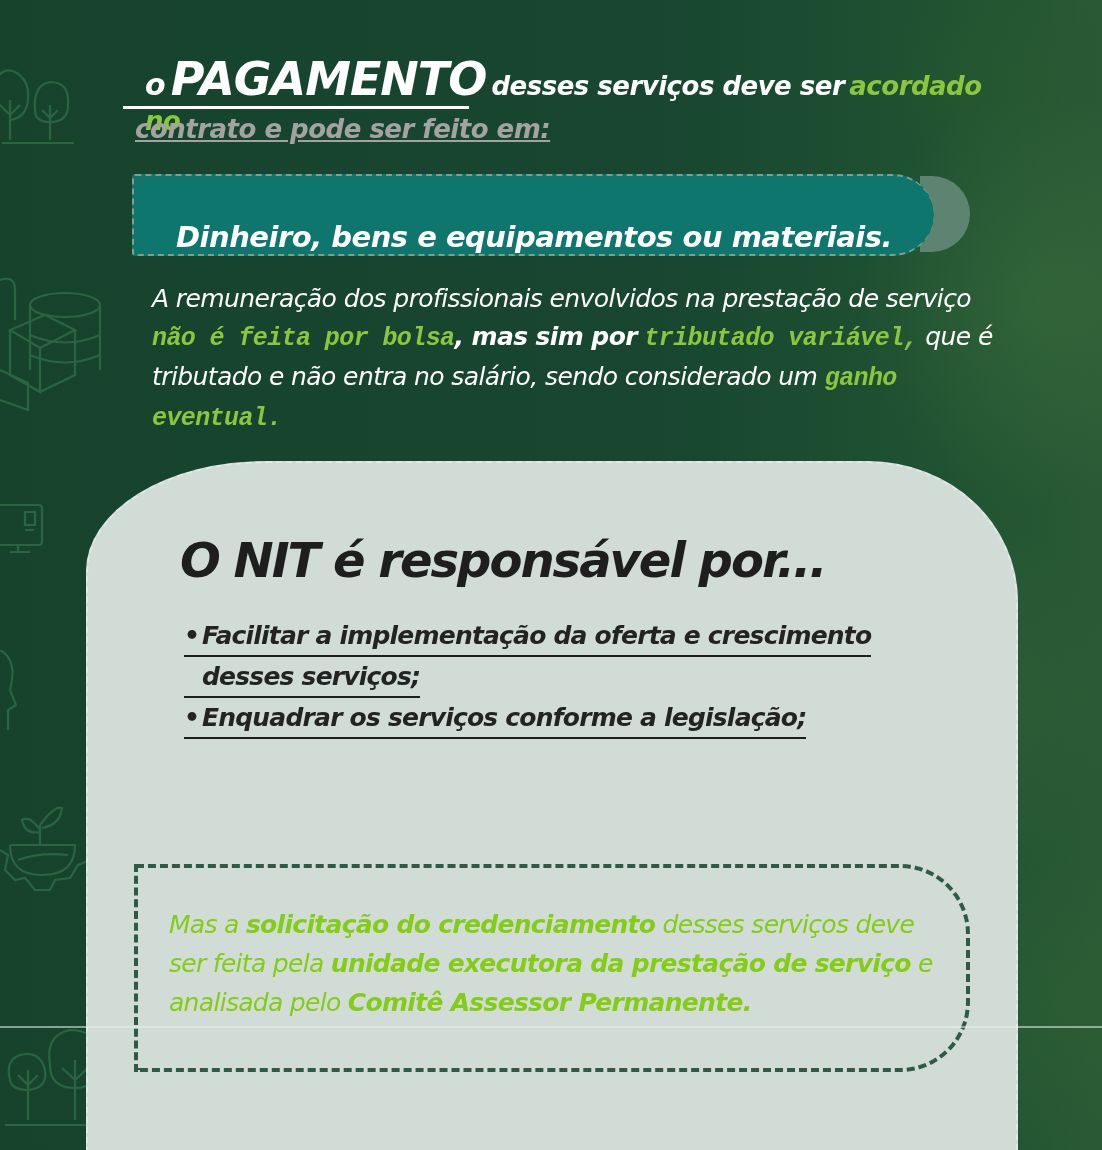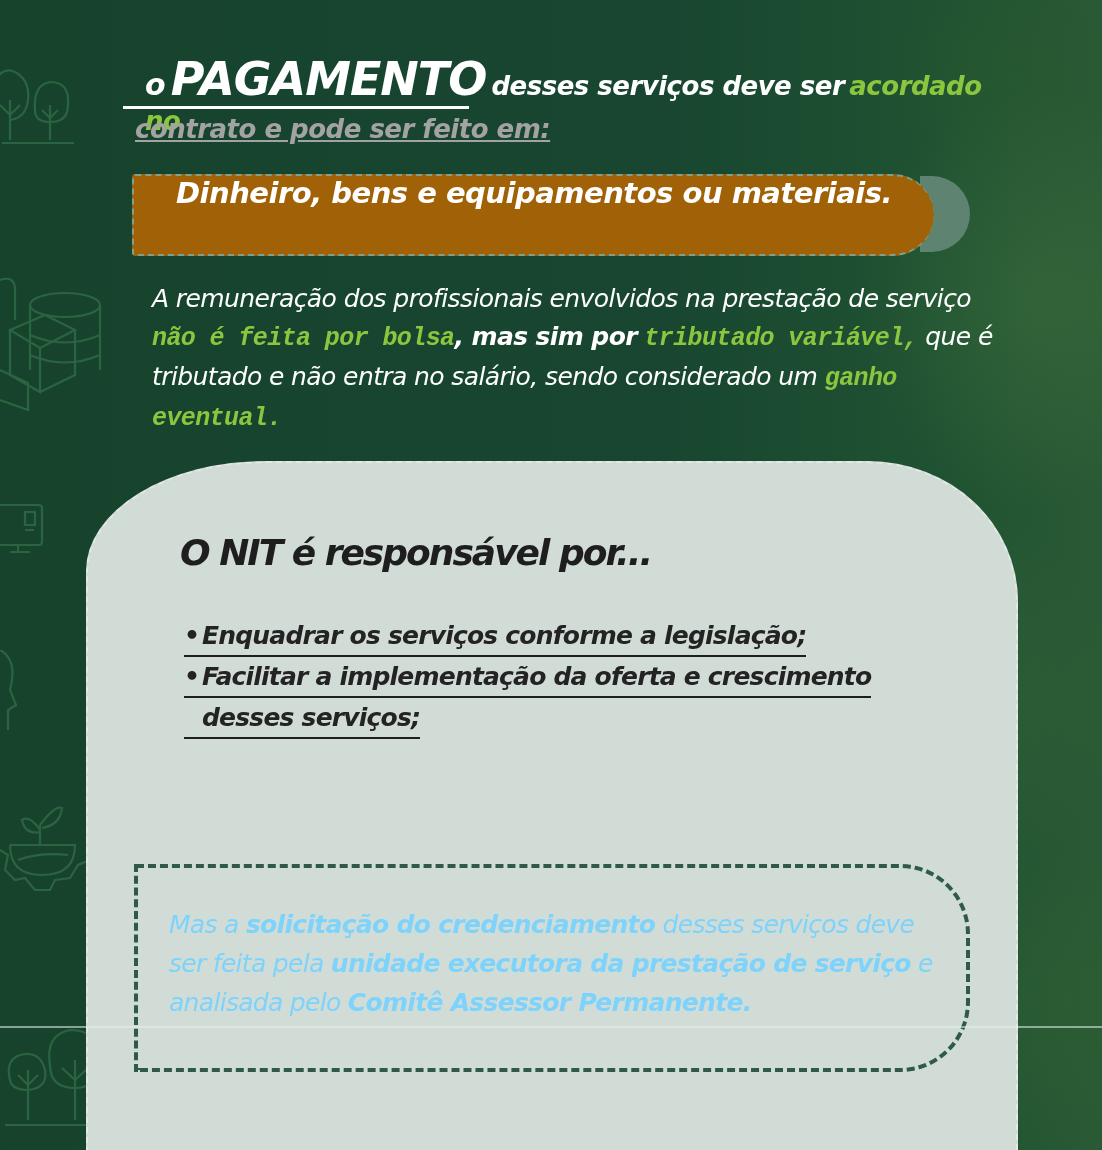--- a/index.html
+++ b/index.html
@@ -23,56 +23,56 @@
   .intro { position: absolute; left: 145px; top: 52px; width: 860px; color: #fff; }
   .intro .o { font-size: 30px; font-style: italic; font-weight: 600; }
   .intro .big { font-size: 46px; font-style: italic; font-weight: 700; letter-spacing: -1px; }
   .intro .rest { font-size: 26px; font-style: italic; font-weight: 600; letter-spacing: -0.5px; }
   .green { color: #8cc63f; }
   .uline { position: absolute; left: 123px; top: 106px; width: 346px; height: 3px; background: #fff; }
   .intro2 { position: absolute; left: 135px; top: 114px; font-size: 26px; font-style: italic; font-weight: 600; color: #a3a3a3; letter-spacing: -0.5px; text-decoration: underline; }
 
   .banner {
     position: absolute; left: 132px; top: 174px; width: 800px; height: 78px;
-    background: #a16207;
+    background: #0f766e;
     border: 2px dashed #7ea08c;
     border-right: none;
     border-radius: 4px 48px 48px 4px;
-    display: flex; align-items: flex-start; justify-content: center;
+    display: flex; align-items: flex-end; justify-content: center;
     color: #fff; font-size: 29px; font-style: italic; font-weight: 600; letter-spacing: -0.5px;
   }
   .banner-cap {
     position: absolute; left: 920px; top: 176px; width: 50px; height: 76px;
     background: #5e8471; border-radius: 0 40px 40px 0;
   }
 
   .remun { position: absolute; left: 133px; top: 280px; width: 850px; color: #fff; font-size: 25px; font-style: italic; line-height: 38px; letter-spacing: -0.6px; font-weight: 300; margin-left: 19px; }
   .remun b { color: #8cc63f; font-weight: 700; font-family: Liberation Mono, monospace; }
 
   .card {
     position: absolute; left: 86px; top: 461px; width: 928px; height: 720px;
     background: #d2dcd7;
     border-radius: 180px 150px 0 0 / 110px 140px 0 0;
     border: 2px dashed #e2e9e5;
   }
-  .nit-title { position: absolute; left: 180px; top: 532px; font-size: 36px; font-style: italic; font-weight: 700; color: #1e1e1e; letter-spacing: -2px; }
+  .nit-title { position: absolute; left: 180px; top: 532px; font-size: 48px; font-style: italic; font-weight: 700; color: #1e1e1e; letter-spacing: -2px; }
 
   .list { position: absolute; left: 184px; top: 616px; width: 740px; }
   .li { font-size: 25px; font-style: italic; font-weight: 600; color: #232323; letter-spacing: -0.8px; line-height: 40px; position: relative; }
   .li .line { display: inline-block; border-bottom: 2px solid #1e1e1e; padding-bottom: 0; line-height: 38px; }
   .li .bullet { display: inline-block; width: 18px; }
   .li .indent { display: inline-block; width: 18px; }
 
   .note-box {
     position: absolute; left: 134px; top: 864px; width: 836px; height: 208px;
     border: 4px dashed #2e5a46;
     border-radius: 0 70px 70px 0;
     box-sizing: border-box;
   }
-  .note { position: absolute; left: 169px; top: 905px; width: 780px; font-size: 25px; font-style: italic; font-weight: 300; color: #7dd3fc; line-height: 39px; letter-spacing: -0.7px; }
+  .note { position: absolute; left: 169px; top: 905px; width: 780px; font-size: 25px; font-style: italic; font-weight: 300; color: #84cc16; line-height: 39px; letter-spacing: -0.7px; }
   .note b { font-weight: 700; }
 </style>
 </head>
 <body>
 
 <div class="bg"></div>
 
 <svg class="deco" style="left:0;top:60px" width="80" height="100" viewBox="0 0 80 100">
   <path d="M10 80 V40 M10 55 L0 45 M10 55 L20 45"></path>
   <path d="M-10 30 Q0 5 15 12 Q30 20 28 40 Q26 58 10 60"></path>
@@ -130,25 +130,25 @@
   <b>tributado variável,</b>
   <span>que é tributado e não entra no salário, sendo considerado um</span>
   <b>ganho eventual.</b>
 </div>
 
 <div class="card"></div>
 <div class="nit-title">O NIT é responsável por...</div>
 
 <div class="list">
   <div class="li">
-    <span class="line"><span class="bullet">•</span><span>Enquadrar os serviços conforme a legislação;</span></span>
+    <span class="line"><span class="bullet">•</span><span>Facilitar a implementação da oferta e crescimento</span></span><br>
+    <span class="line"><span class="indent"></span><span>desses serviços;</span></span>
   </div>
   <div class="li">
-    <span class="line"><span class="bullet">•</span><span>Facilitar a implementação da oferta e crescimento</span></span><br>
-    <span class="line"><span class="indent"></span><span>desses serviços;</span></span>
+    <span class="line"><span class="bullet">•</span><span>Enquadrar os serviços conforme a legislação;</span></span>
   </div>
   <div class="li">
     <br>
   </div>
 </div>
 
 <div class="note-box"></div>
 <div class="note">
   <span>Mas a</span>
   <b>solicitação do credenciamento</b>

